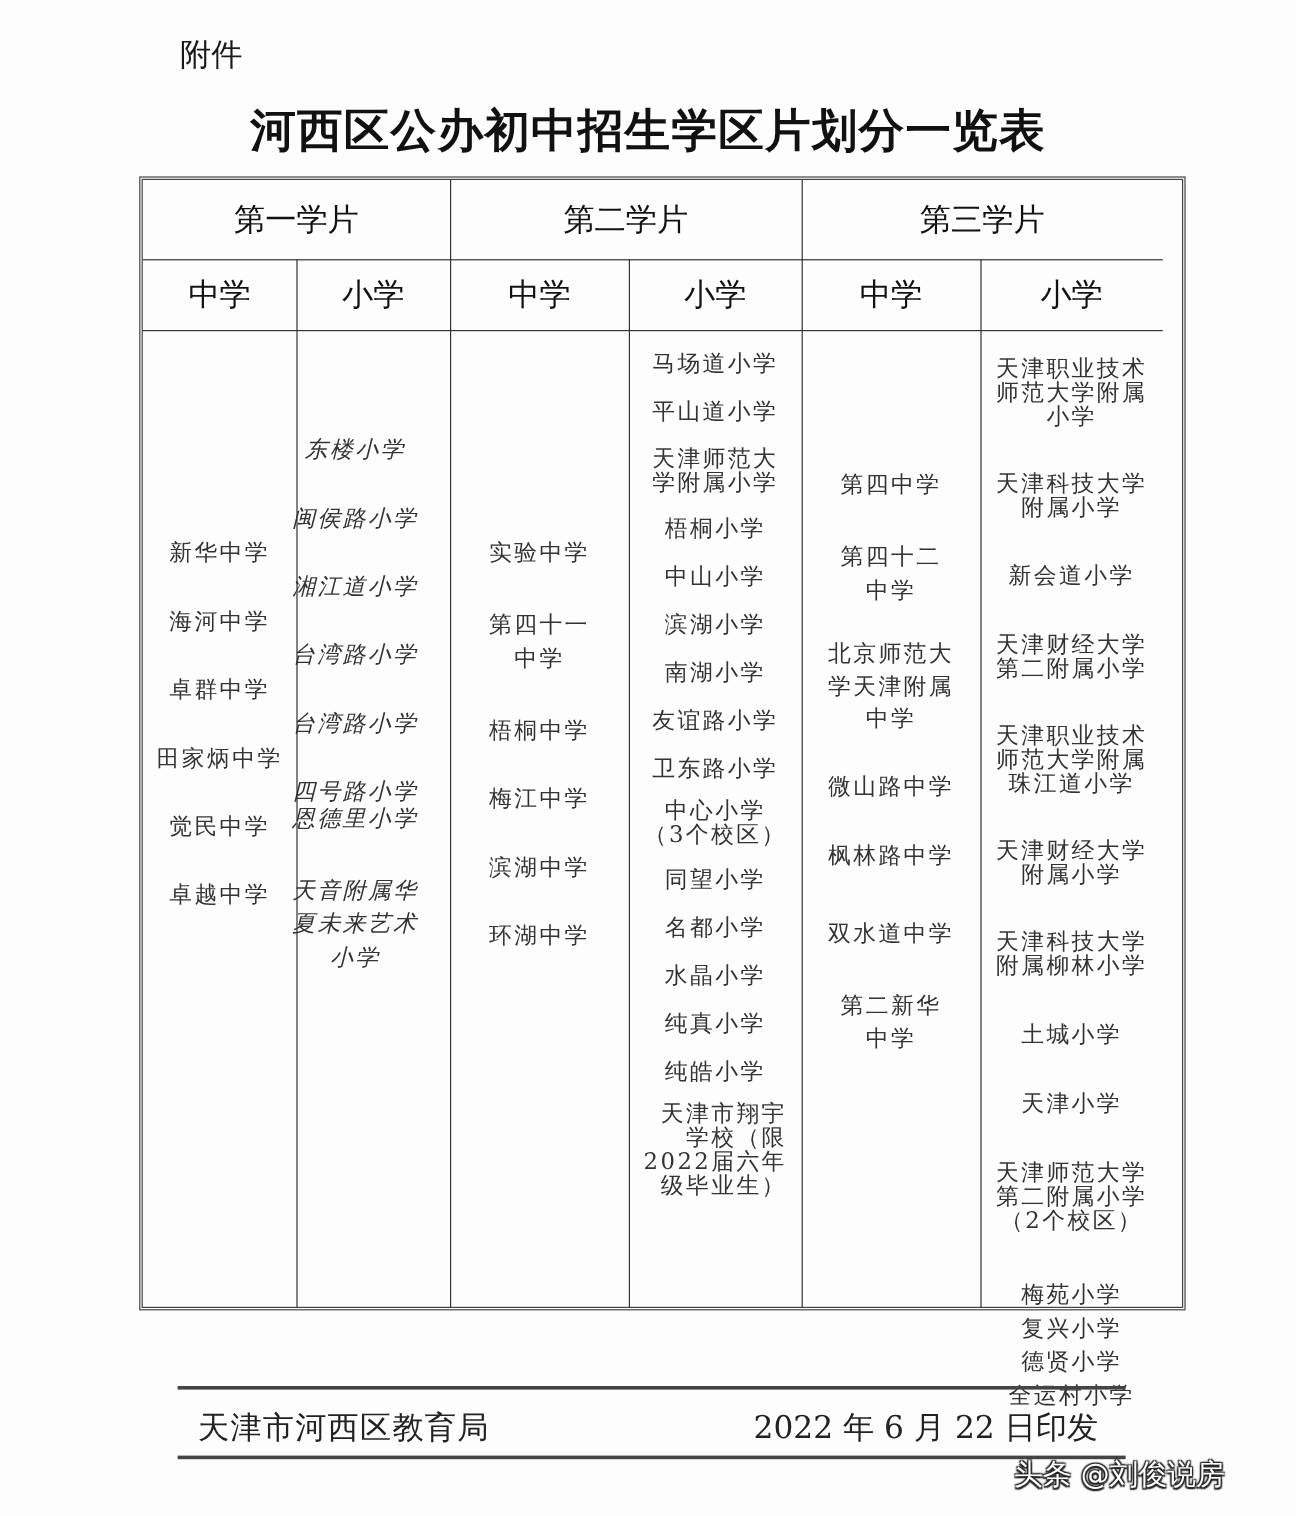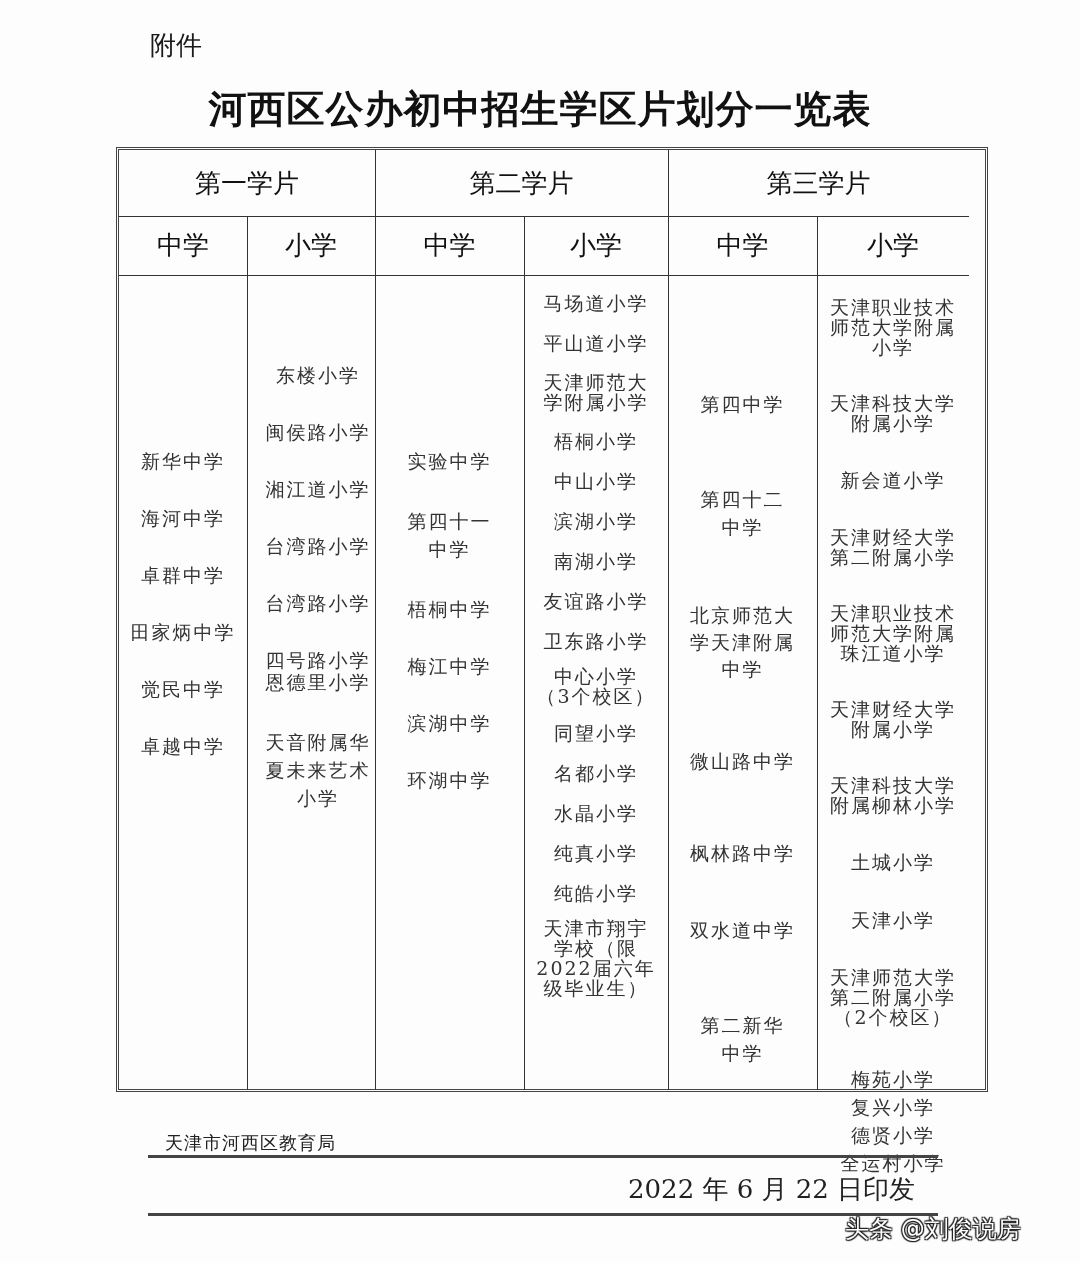--- a/index.html
+++ b/index.html
@@ -28,21 +28,21 @@
   }
   .zone-h { font-size:26px; font-family:"DejaVu Sans","Liberation Sans",sans-serif; color:#111; }
   .col-h { font-size:26px; font-family:"DejaVu Sans","Liberation Sans",sans-serif; color:#111; }
   .list {
     position:absolute; display:flex; flex-direction:column; align-items:center;
     box-sizing:border-box; text-align:center; font-size:19px; color:#333; letter-spacing:2px;
   }
   .item { line-height:22px; white-space:pre-line; }
   .footer-line { position:absolute; left:148px; width:790px; height:0; border-top:3px solid #444; }
   .footer-left {
-    position:absolute; left:165px; top:1131px; font-size:18px; color:#222; letter-spacing:1px;
+    position:absolute; left:165px; top:1172px; font-size:26px; color:#222; letter-spacing:1px;
   }
   .footer-right {
     position:absolute; left:628px; top:1172px; font-size:26px; color:#222;
   }
   .watermark {
     position:absolute; left:845px; top:1213px; font-size:24px; color:#fff;
     font-family:"DejaVu Sans","Liberation Sans",sans-serif;
     text-shadow:0 0 2px #222, 1px 1px 1px #222, -1px -1px 1px #222, 1px -1px 1px #222, -1px 1px 1px #222;
   }
 </style>
@@ -77,21 +77,21 @@
 
   <div class="list" style="left:0; width:128px; top:300px;">
     <div class="item" style="margin-bottom:35px;">新华中学</div>
     <div class="item" style="margin-bottom:35px;">海河中学</div>
     <div class="item" style="margin-bottom:35px;">卓群中学</div>
     <div class="item" style="margin-bottom:35px;">田家炳中学</div>
     <div class="item" style="margin-bottom:35px;">觉民中学</div>
     <div class="item">卓越中学</div>
   </div>
 
-  <div class="list" style="left:135px; width:128px; top:214px;">
+  <div class="list" style="left:113px; width:128px; top:214px;font-style:italic;">
     <div class="item" style="margin-bottom:35px;">东楼小学</div>
     <div class="item" style="margin-bottom:35px;">闽侯路小学</div>
     <div class="item" style="margin-bottom:35px;">湘江道小学</div>
     <div class="item" style="margin-bottom:35px;">台湾路小学</div>
     <div class="item" style="margin-bottom:35px;">台湾路小学</div>
     <div class="item" style="">四号路小学</div>
     <div class="item" style="margin-bottom:35px;">恩德里小学</div>
     <div class="item" style="line-height:28px;">天音附属华
 夏未来艺术
 小学</div>
@@ -118,35 +118,35 @@
     <div class="item" style="margin-bottom:18px;">南湖小学</div>
     <div class="item" style="margin-bottom:18px;">友谊路小学</div>
     <div class="item" style="margin-bottom:14px;">卫东路小学</div>
     <div class="item" style="margin-bottom:16px; line-height:20px;">中心小学
 （3个校区）</div>
     <div class="item" style="margin-bottom:18px;">同望小学</div>
     <div class="item" style="margin-bottom:18px;">名都小学</div>
     <div class="item" style="margin-bottom:18px;">水晶小学</div>
     <div class="item" style="margin-bottom:18px;">纯真小学</div>
     <div class="item" style="margin-bottom:14px;">纯皓小学</div>
-    <div class="item" style="line-height:20px;">天津市翔宇
+    <div class="item" style="line-height:20px;text-align:right;">天津市翔宇
 学校（限
 2022届六年
 级毕业生）</div>
   </div>
 
-  <div class="list" style="left:549px; width:149px; top:243px;gap:35px;">
+  <div class="list" style="left:549px; width:149px; top:243px;">
     <div class="item" style="margin-bottom:35px;">第四中学</div>
     <div class="item" style="margin-bottom:26px; line-height:28px;">第四十二
 中学</div>
     <div class="item" style="margin-bottom:32px; line-height:27px;">北京师范大
 学天津附属
 中学</div>
     <div class="item" style="margin-bottom:35px;">微山路中学</div>
-    <div class="item" style="margin-bottom:20px;">枫林路中学</div>
+    <div class="item" style="margin-bottom:43px;">枫林路中学</div>
     <div class="item" style="margin-bottom:35px;">双水道中学</div>
     <div class="item" style="line-height:28px;">第二新华
 中学</div>
   </div>
 
   <div class="list" style="left:698px; width:152px; top:147px;gap:14px;">
     <div class="item" style="margin-bottom:22px; line-height:20px;">天津职业技术
 师范大学附属
 小学</div>
     <div class="item" style="margin-bottom:22px; line-height:20px;">天津科技大学

